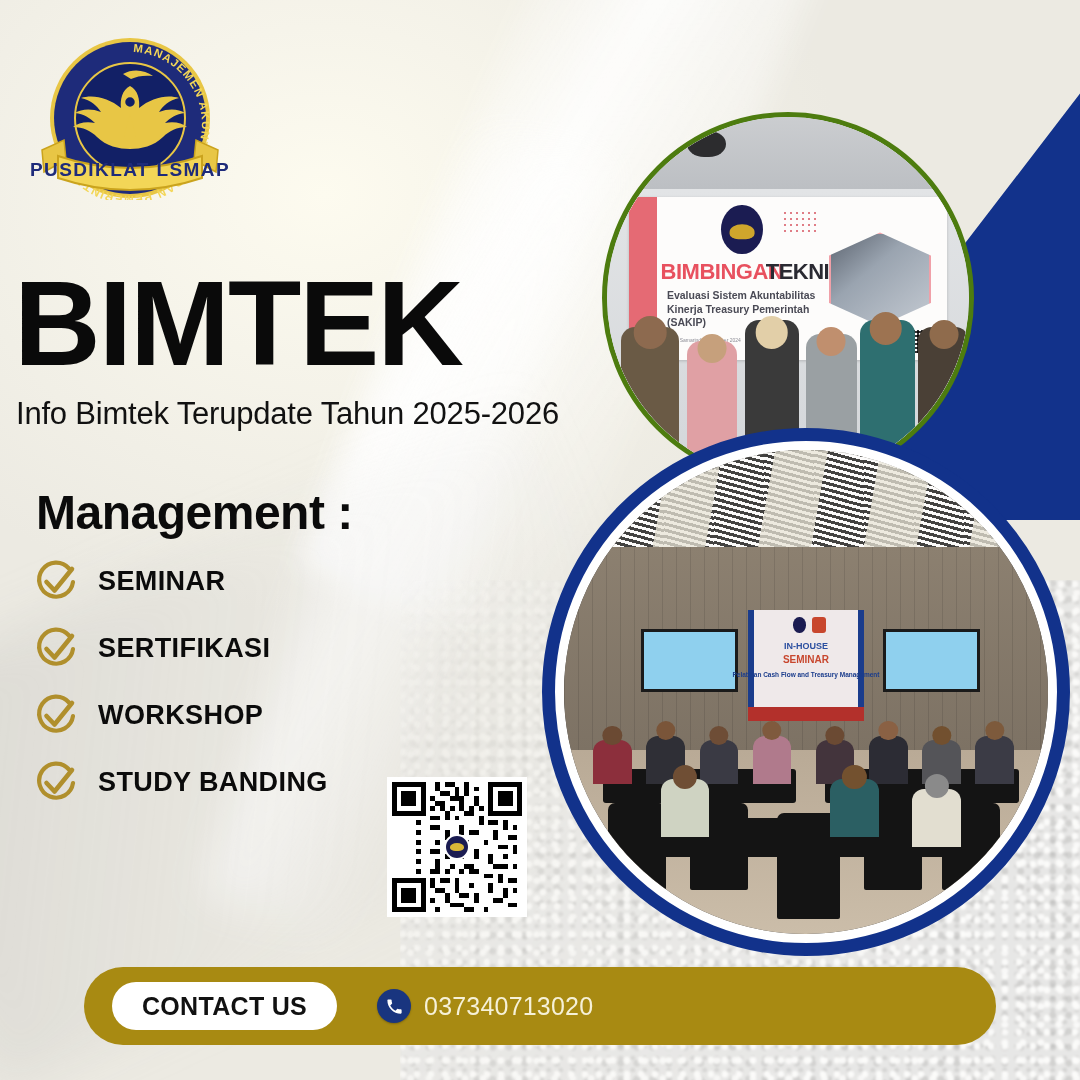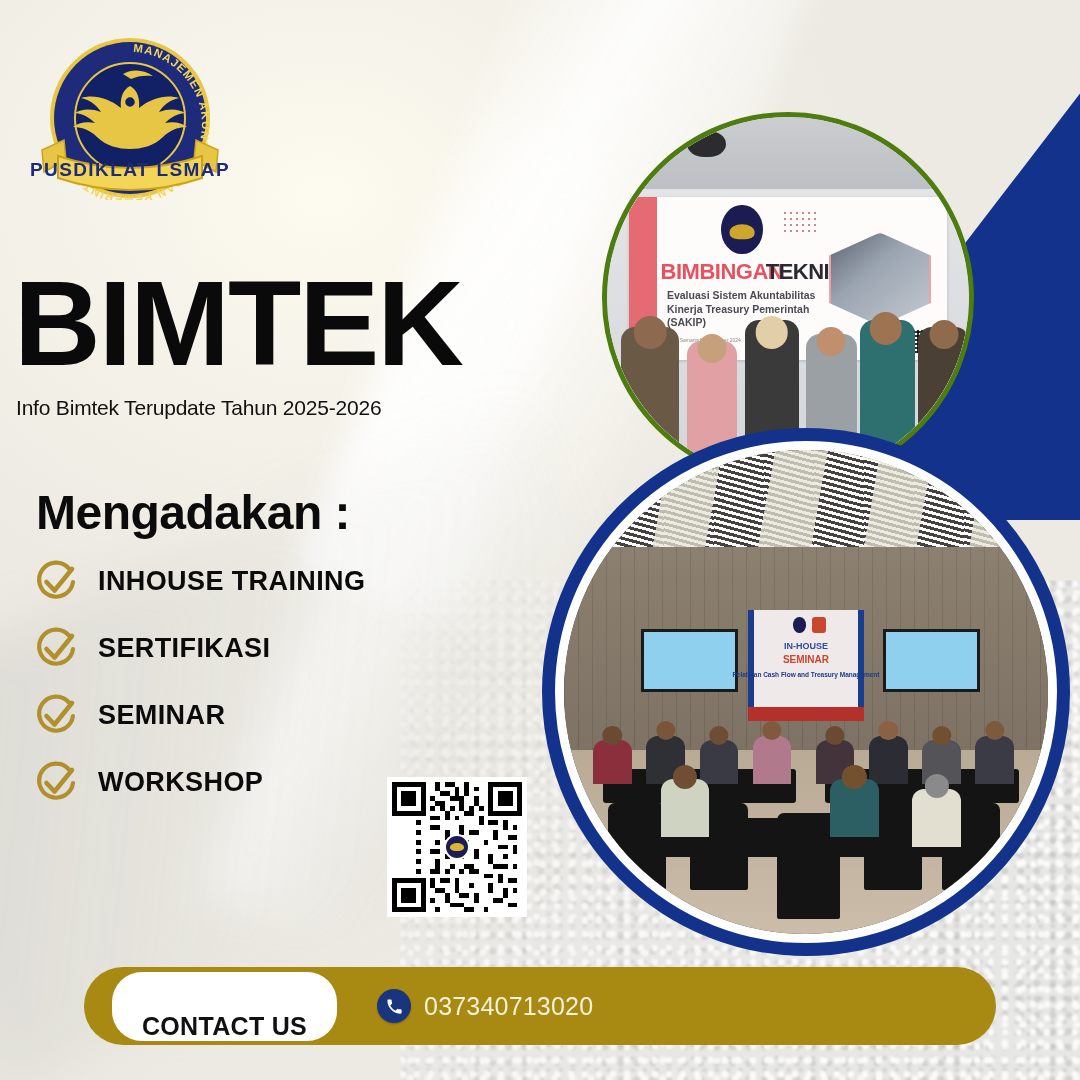--- a/index.html
+++ b/index.html
@@ -103,21 +103,21 @@
     left: 14px; top: 268px;
     font-size: 120px;
     line-height: .92;
     font-weight: 900;
     letter-spacing: -2px;
     color: #0a0a0a;
   }
   .subhead {
     position: absolute;
     left: 16px; top: 396px;
-    font-size: 21px;
+    font-size: 31px;
     font-weight: 400;
     letter-spacing: -.2px;
     color: #111;
   }
 
   
   .section-title {
     position: absolute;
     left: 36px; top: 485px;
     font-size: 48px;
@@ -275,24 +275,24 @@
     width: 912px; height: 78px;
     background: #a88a12;
     border-radius: 39px;
     display: flex;
     align-items: center;
   }
   .contact-pill {
     margin-left: 28px;
     background: #ffffff;
     border-radius: 30px;
-    height: 69px;
+    height: 48px;
     padding: 0 30px;
     display: flex;
-    align-items: flex-end;
+    align-items: center;
   }
   .contact-pill-label {
     font-size: 25px;
     font-weight: 800;
     color: #111;
     letter-spacing: .3px;
     white-space: nowrap;
   }
   .contact-group {
     display: flex;
@@ -360,58 +360,58 @@
         <path d="M194 122 L 172 112 L 170 132 L 192 144 Z" fill="#e8c645" stroke="#caa31d" stroke-width="1.5"></path>
         <path d="M34 128 Q 106 152 178 128 L 178 150 Q 106 174 34 150 Z" fill="#f3d657" stroke="#caa31d" stroke-width="2"></path>
         <text x="106" y="148" text-anchor="middle" font-family="'Liberation Sans', sans-serif" font-size="19" font-weight="bold" fill="#1e2b7a" letter-spacing="1.4">PUSDIKLAT LSMAP</text>
       </g>
     </svg>
   </div>
 
   <div class="headline">BIMTEK</div>
   <div class="subhead">Info Bimtek Terupdate Tahun 2025-2026</div>
 
-  <div class="section-title">Mengadakan :</div>
+  <div class="section-title">Management :</div>
 
   <ul class="feature-list">
     <li class="feature-item">
       <span class="check-icon">
         <svg viewBox="0 0 44 44" width="44" height="44">
             <path d="M35 8.5 A17 17 0 1 0 39 22" fill="none" stroke="#b08f2c" stroke-width="4.2" stroke-linecap="round"></path>
             <path d="M12.5 22 L20.5 30.5 L38 9" fill="none" stroke="#b08f2c" stroke-width="4.6" stroke-linecap="round" stroke-linejoin="round"></path>
           </svg>
       </span>
-      <span class="feature-label">INHOUSE TRAINING</span>
+      <span class="feature-label">SEMINAR</span>
     </li>
     <li class="feature-item">
       <span class="check-icon">
         <svg viewBox="0 0 44 44" width="44" height="44">
             <path d="M35 8.5 A17 17 0 1 0 39 22" fill="none" stroke="#b08f2c" stroke-width="4.2" stroke-linecap="round"></path>
             <path d="M12.5 22 L20.5 30.5 L38 9" fill="none" stroke="#b08f2c" stroke-width="4.6" stroke-linecap="round" stroke-linejoin="round"></path>
           </svg>
       </span>
       <span class="feature-label">SERTIFIKASI</span>
     </li>
     <li class="feature-item">
       <span class="check-icon">
         <svg viewBox="0 0 44 44" width="44" height="44">
             <path d="M35 8.5 A17 17 0 1 0 39 22" fill="none" stroke="#b08f2c" stroke-width="4.2" stroke-linecap="round"></path>
             <path d="M12.5 22 L20.5 30.5 L38 9" fill="none" stroke="#b08f2c" stroke-width="4.6" stroke-linecap="round" stroke-linejoin="round"></path>
           </svg>
       </span>
-      <span class="feature-label">SEMINAR</span>
+      <span class="feature-label">WORKSHOP</span>
     </li>
     <li class="feature-item">
       <span class="check-icon">
         <svg viewBox="0 0 44 44" width="44" height="44">
             <path d="M35 8.5 A17 17 0 1 0 39 22" fill="none" stroke="#b08f2c" stroke-width="4.2" stroke-linecap="round"></path>
             <path d="M12.5 22 L20.5 30.5 L38 9" fill="none" stroke="#b08f2c" stroke-width="4.6" stroke-linecap="round" stroke-linejoin="round"></path>
           </svg>
       </span>
-      <span class="feature-label">WORKSHOP</span>
+      <span class="feature-label">STUDY BANDING</span>
     </li>
   </ul>
 
   <div class="qr-wrap">
     <svg viewBox="0 0 29 29" width="140" height="140" shape-rendering="crispEdges" aria-hidden="true">
       <rect width="29" height="29" fill="#ffffff"></rect>
       <g fill="#000000">
 
         <rect x="1" y="1" width="7" height="1"></rect>
           <rect x="1" y="7" width="7" height="1"></rect>

